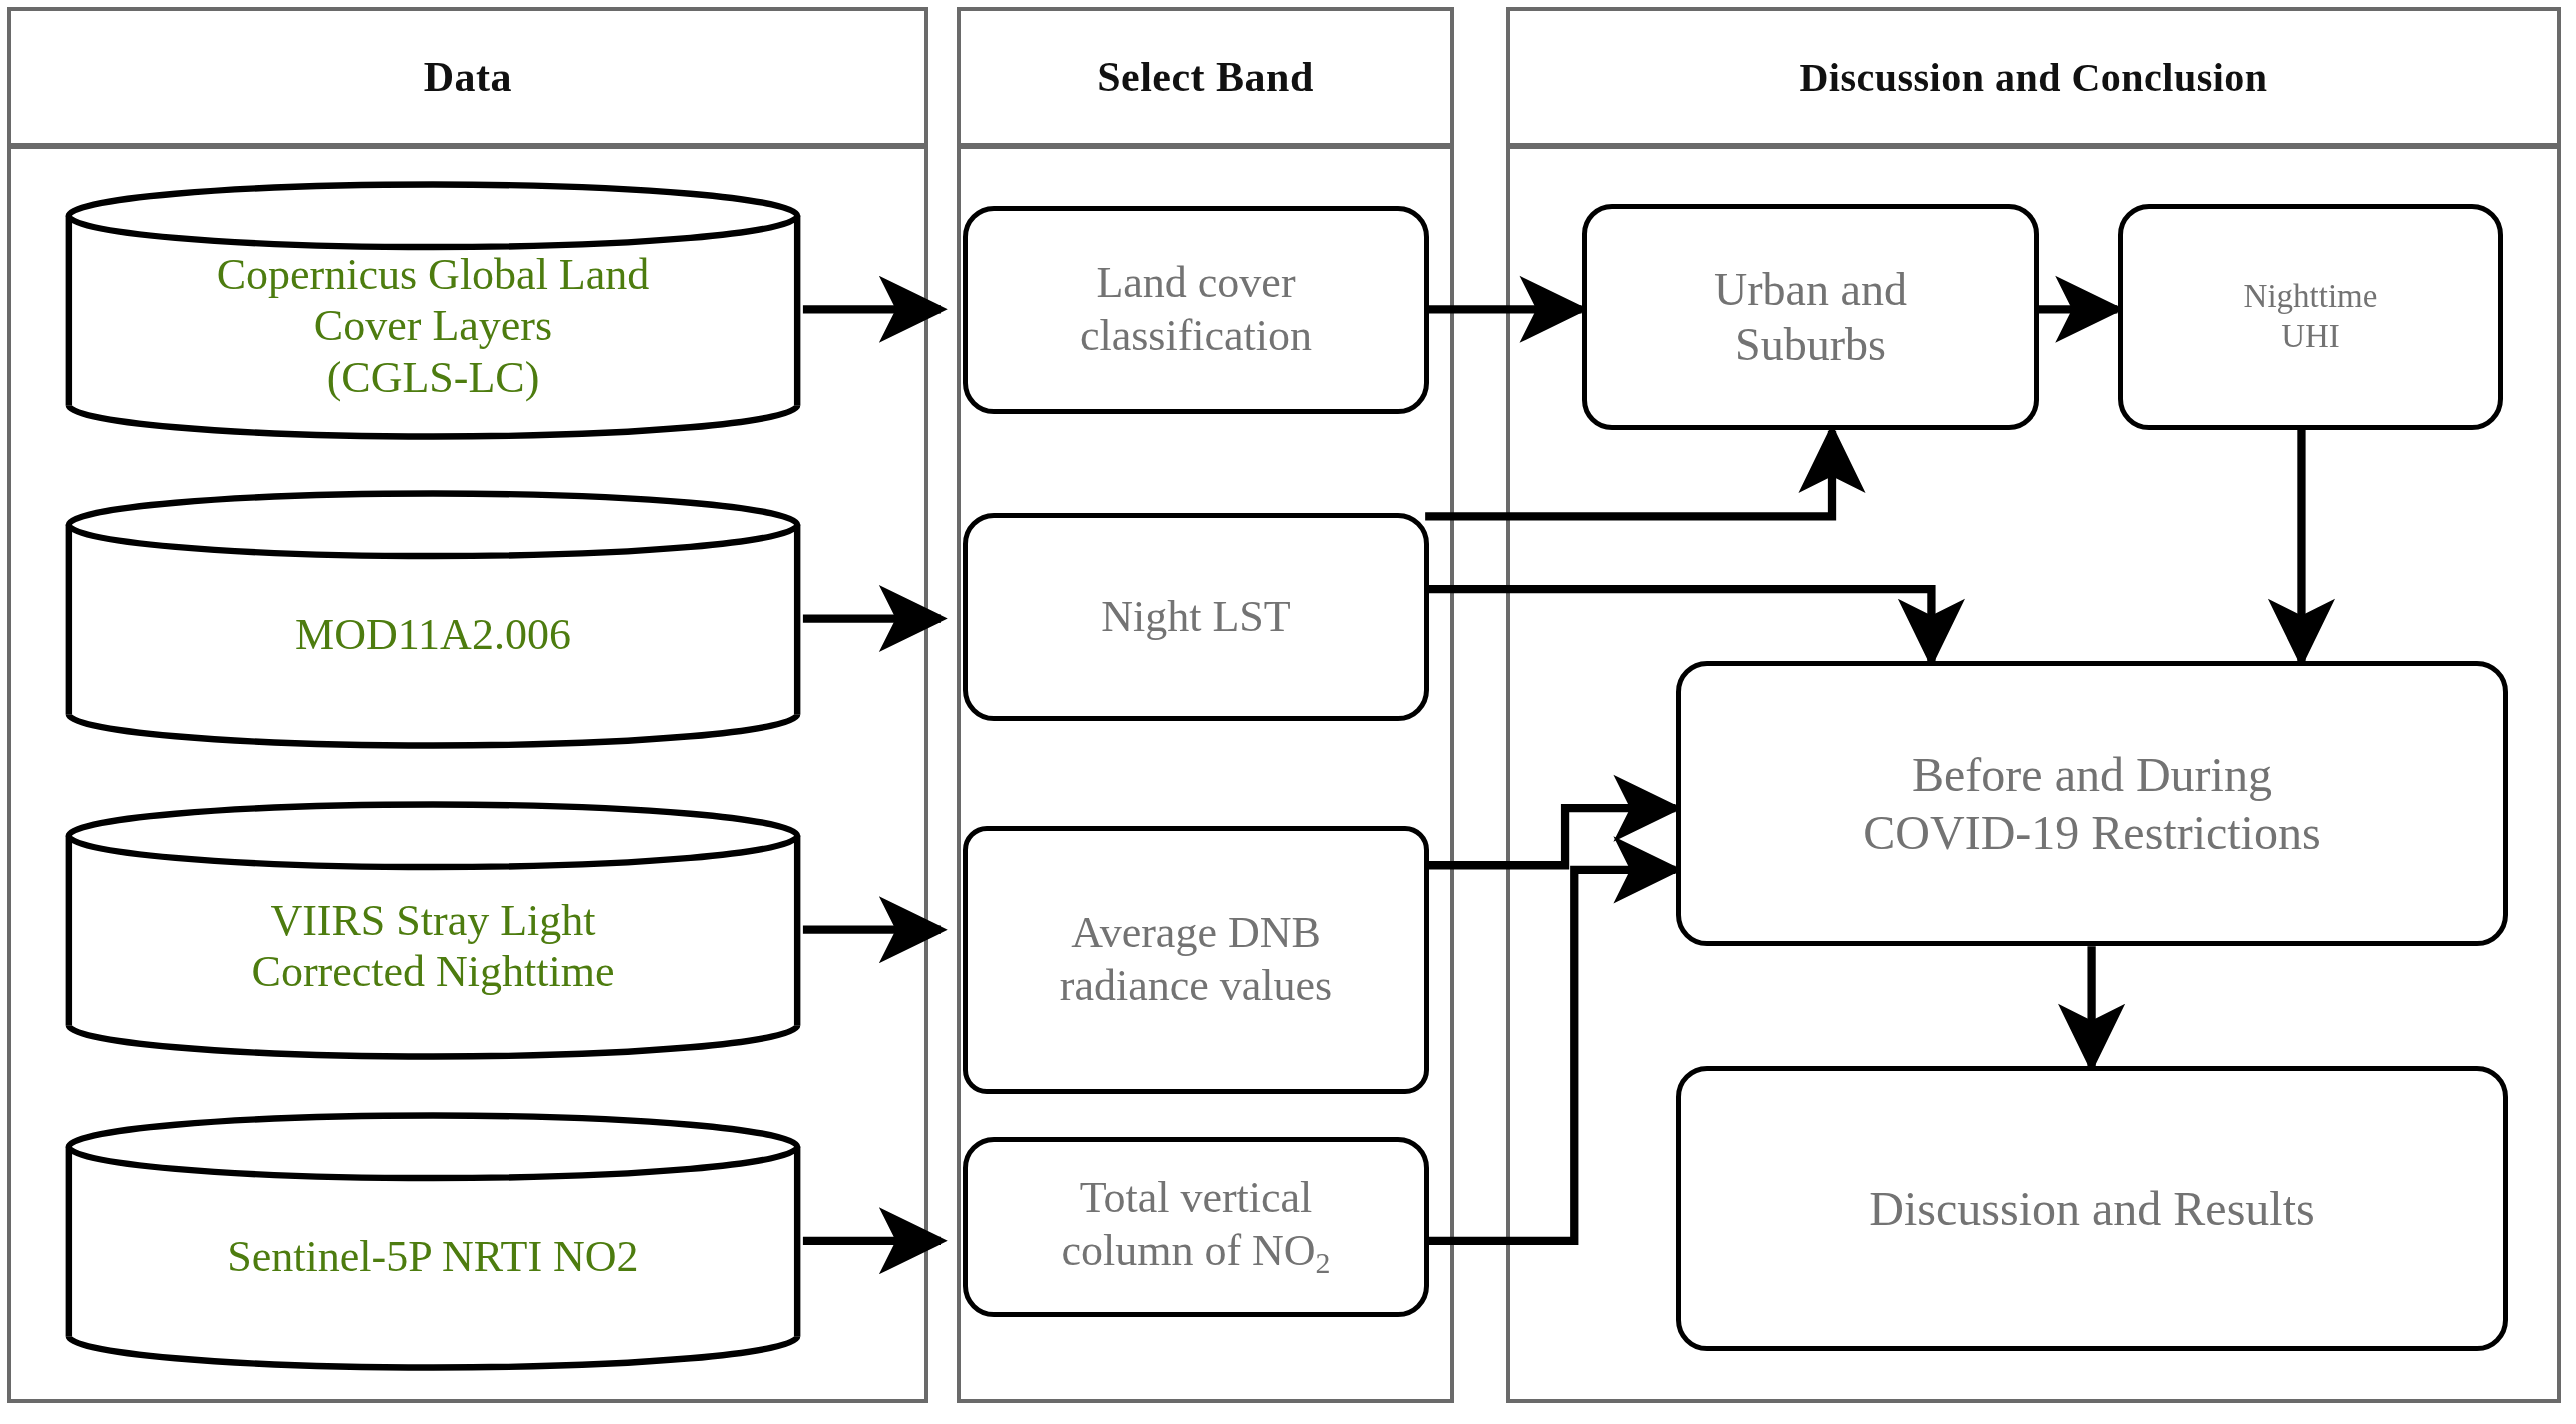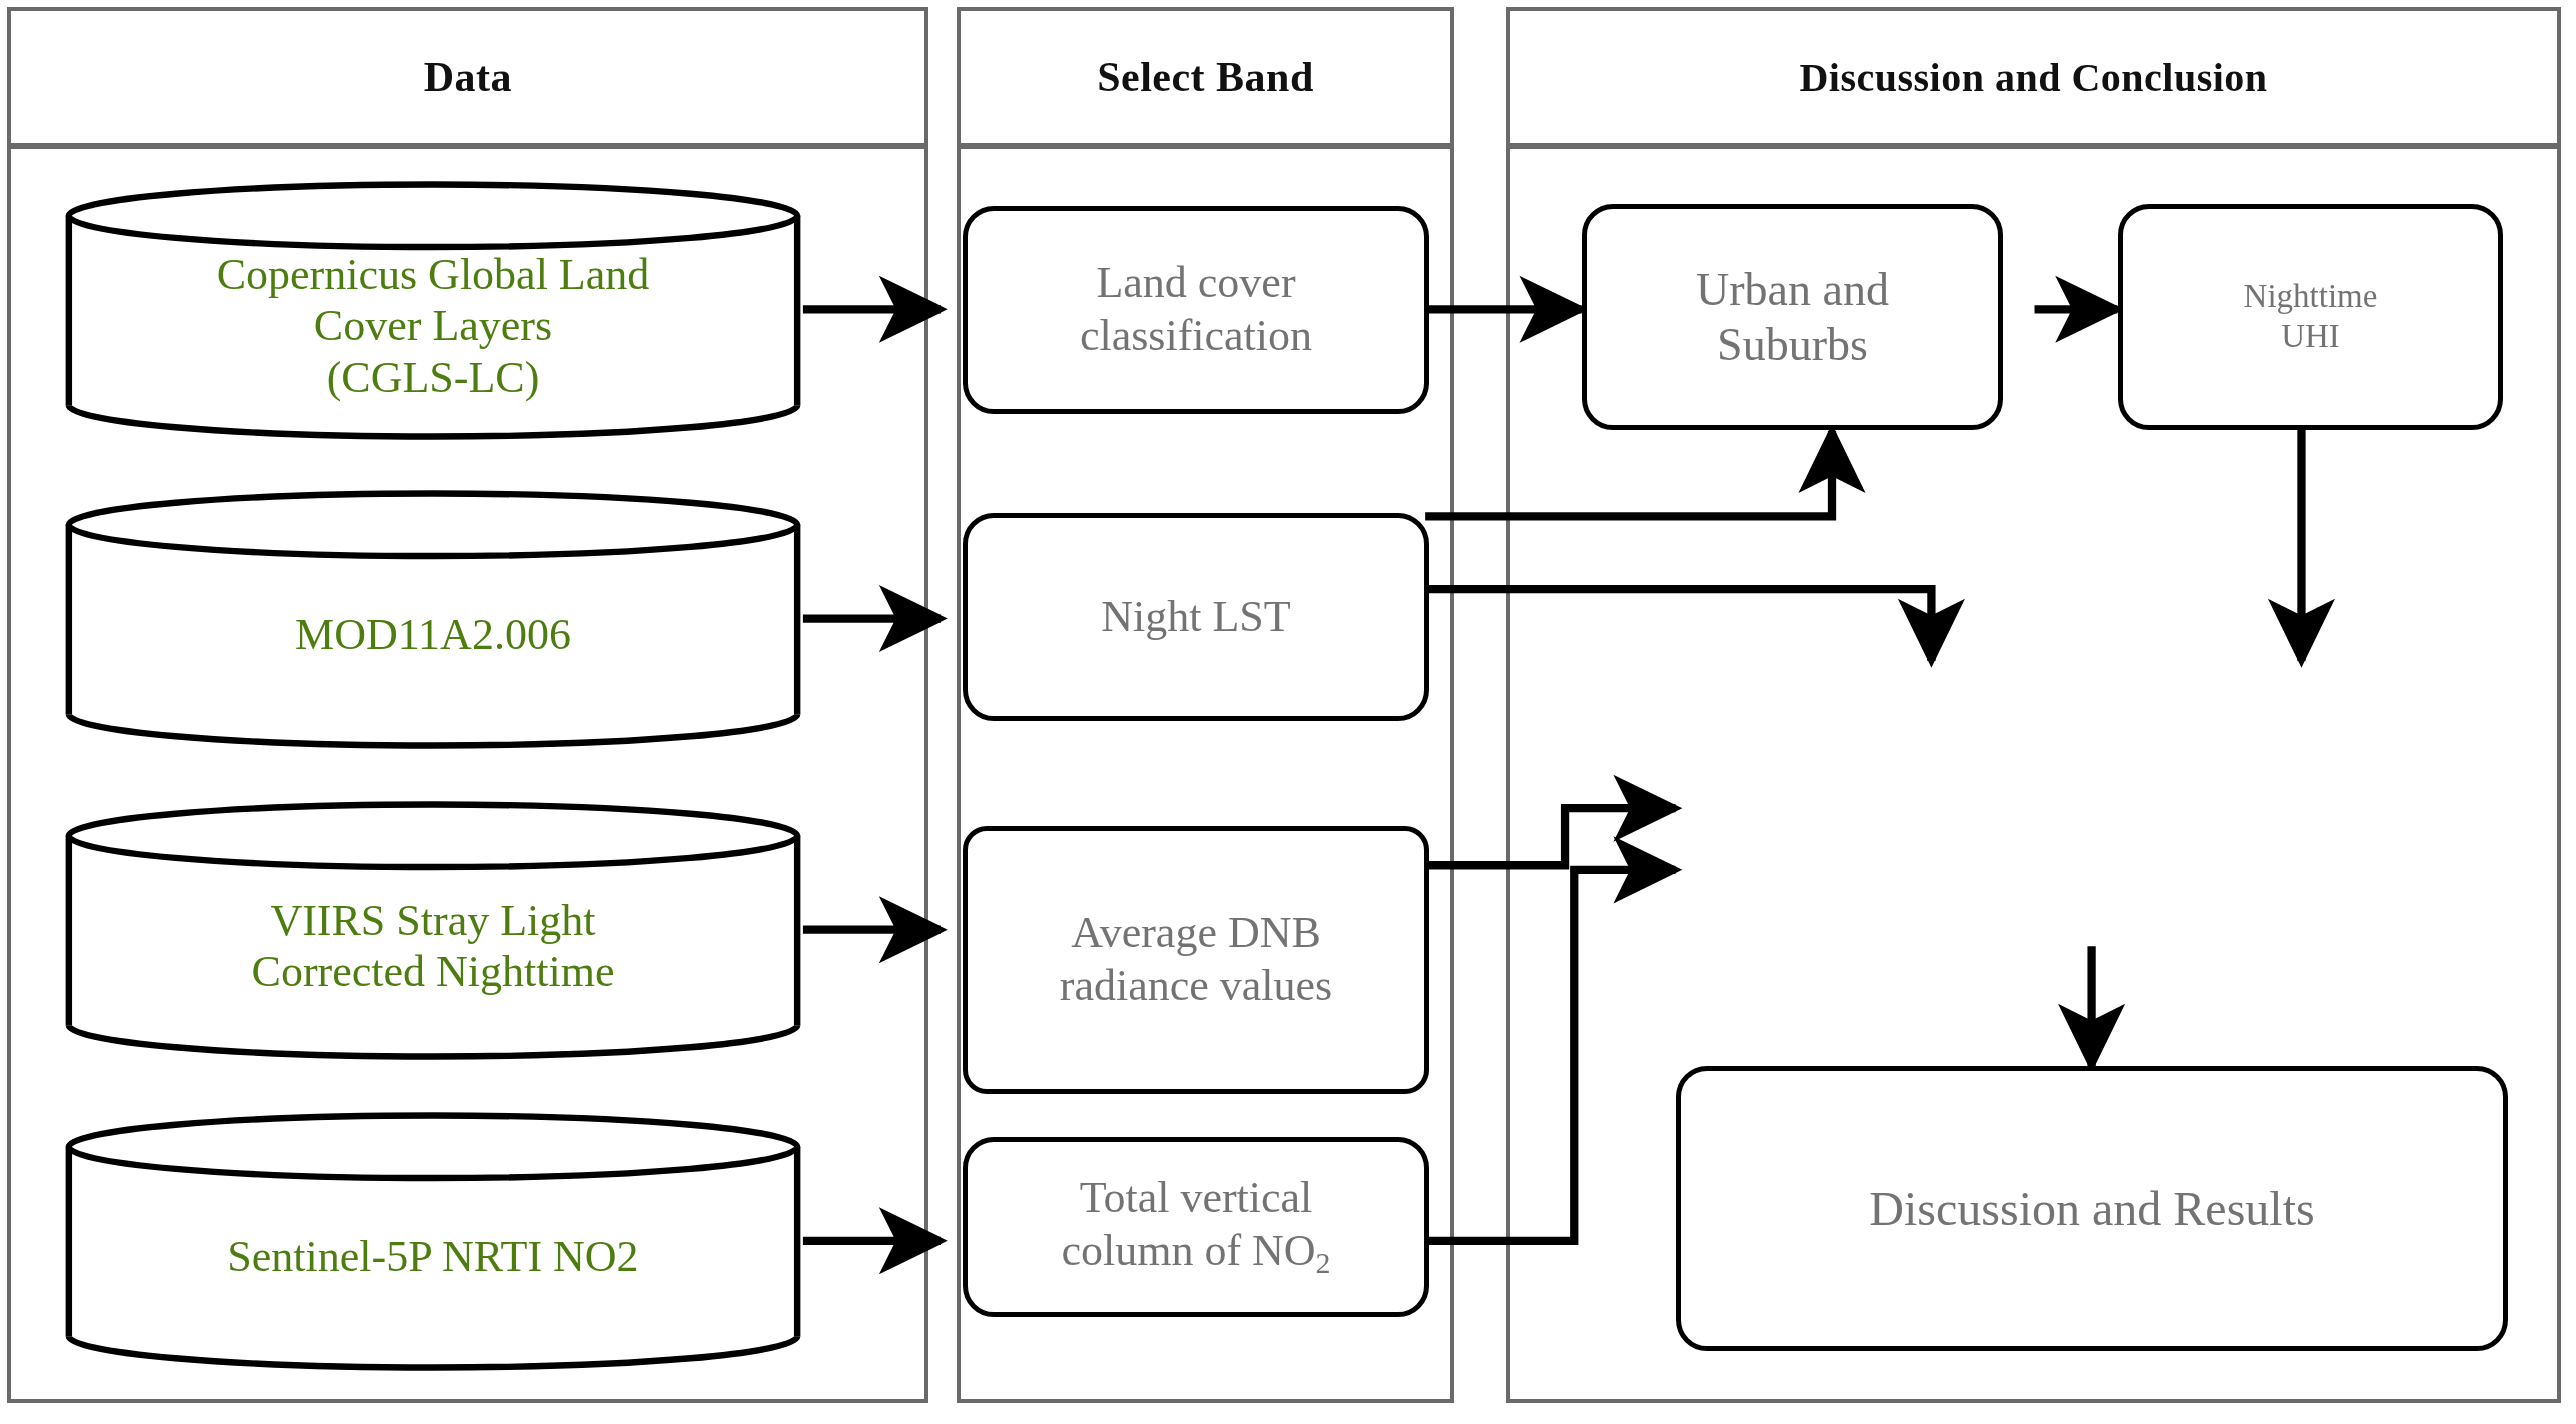--- a/index.html
+++ b/index.html
@@ -135,29 +135,33 @@
   <div class="rbox" style="left:963px;top:826px;width:466px;height:268px;border-radius:24px;">
     <span class="lbl" style="font-size:44px;white-space:pre-line;">Average DNB
 radiance values</span>
   </div>
 
   <div class="rbox" style="left:963px;top:1137px;width:466px;height:180px;">
     <span class="lbl" style="font-size:44px;white-space:pre-line;"><span>Total vertical
 column of NO</span><sub>2</sub></span>
   </div>
 
-  <div class="rbox" style="left:1582px;top:204px;width:421px;height:226px;">
+  <div class="rbox" style="left:1582px;top:204px;width:457px;height:226px;border-radius:30px;">
     <span class="lbl" style="font-size:46px;white-space:pre-line;">Urban and
 Suburbs</span>
   </div>
 
   <div class="rbox" style="left:2118px;top:204px;width:385px;height:226px;">
     <span class="lbl" style="font-size:33px;white-space:pre-line;">Nighttime
 UHI</span>
   </div>
 
+  <div class="rbox" style="left:1676px;top:661px;width:832px;height:285px;">
+    <span class="lbl" style="font-size:48px;white-space:pre-line;">Before and During
+COVID-19 Restrictions</span>
+  </div>
 
   <div class="rbox" style="left:1676px;top:1066px;width:832px;height:285px;">
     <span class="lbl" style="font-size:48px;white-space:pre-line;">Discussion and Results</span>
   </div>
 
 </div>
 
 
 </body></html>

